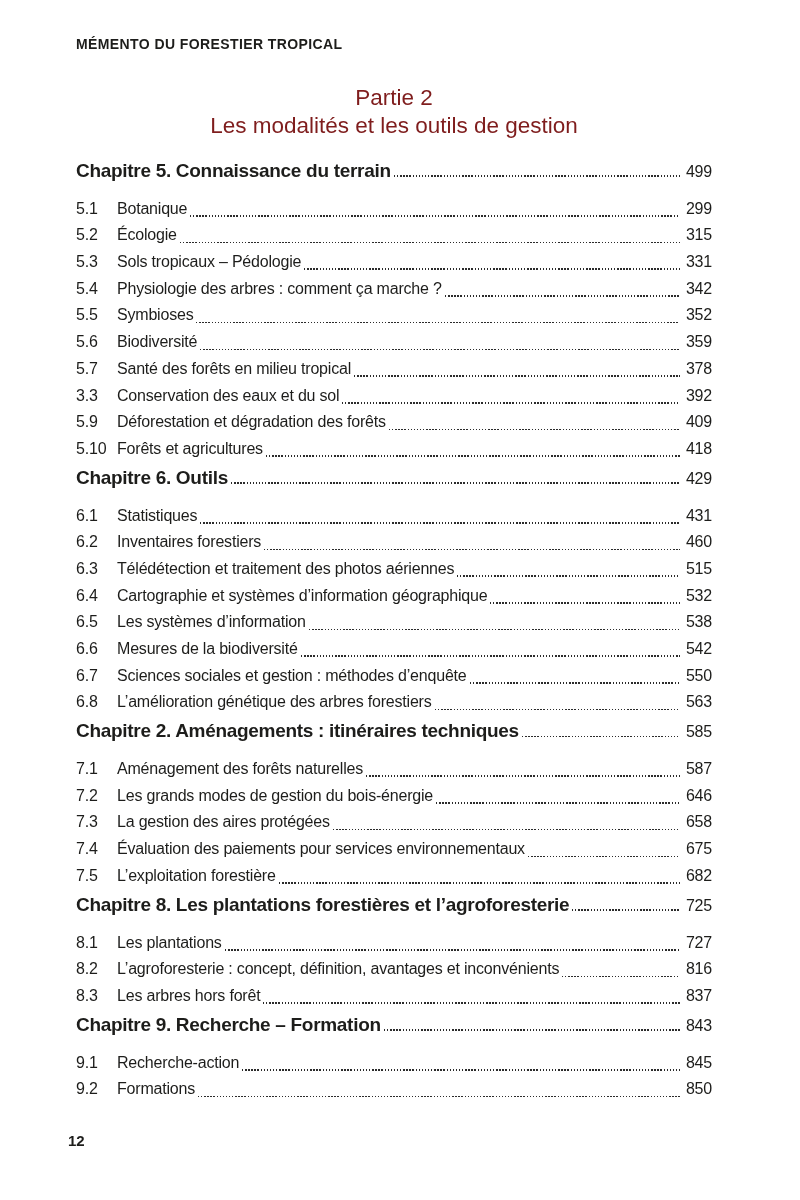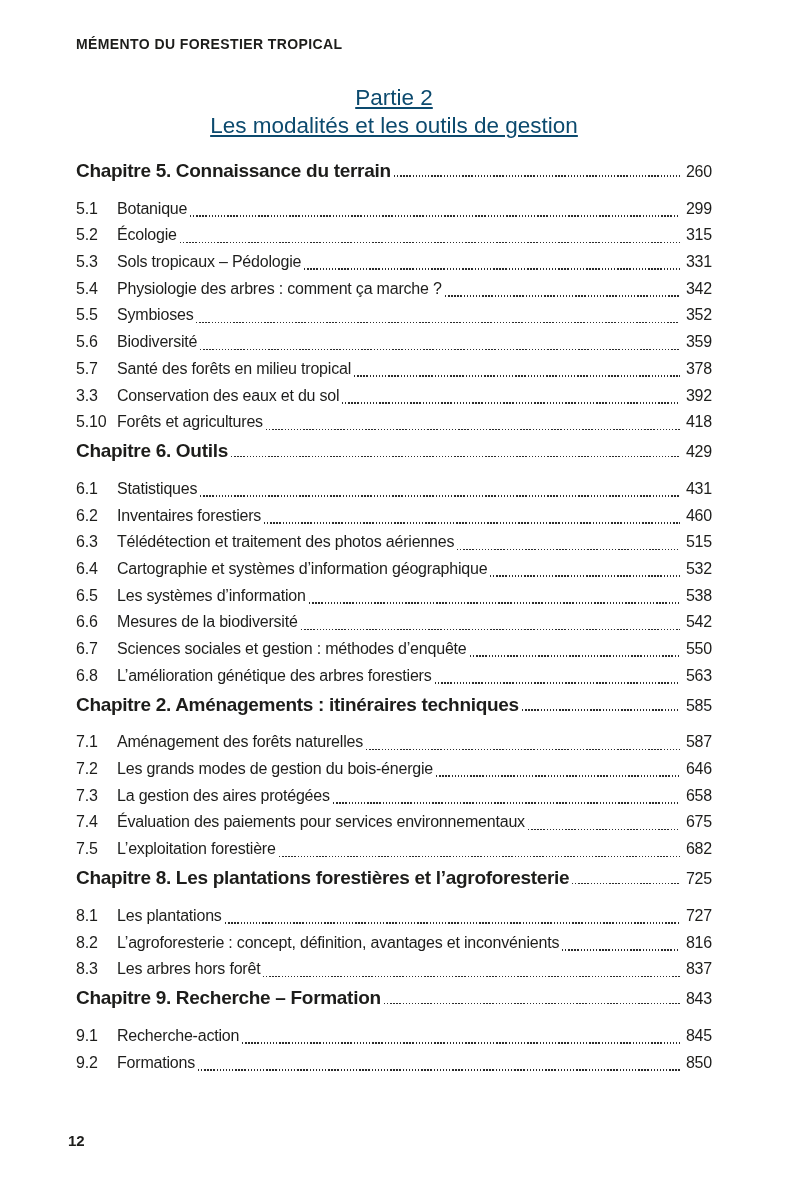--- a/index.html
+++ b/index.html
@@ -15,23 +15,22 @@
   }
   .running-header{
     font-size:14px;
     font-weight:700;
     letter-spacing:0.4px;
     color:#1d1d1b;
   }
   .part-title{
     margin-top:32px;
     text-align:center;
-    color:#0c4a6e;
+    color:#7f1d1d;
     line-height:28px;
-    text-decoration:underline;
   }
   .part-title .line1{font-size:22.5px;}
   .part-title .line2{font-size:22.5px;}
   .toc{margin-top:20px;}
   .chap-row{
     display:flex;
     align-items:baseline;
     height:31px;
     margin-top:9px;
   }
@@ -89,21 +88,21 @@
   <div class="part-title">
     <div class="line1">Partie 2</div>
     <div class="line2">Les modalités et les outils de gestion</div>
   </div>
 
   <div class="toc">
 
     <div class="chap-row first">
       <span class="chap-label">Chapitre 5. Connaissance du terrain</span>
       <span class="leader"></span>
-      <span class="pgnum">260</span>
+      <span class="pgnum">499</span>
     </div>
     <div class="sec-row">
       <span class="sec-num">5.1</span>
       <span class="sec-title">Botanique</span>
       <span class="leader"></span>
       <span class="pgnum">299</span>
     </div>
     <div class="sec-row">
       <span class="sec-num">5.2</span>
       <span class="sec-title">Écologie</span>
@@ -140,20 +139,26 @@
       <span class="leader"></span>
       <span class="pgnum">378</span>
     </div>
     <div class="sec-row">
       <span class="sec-num">3.3</span>
       <span class="sec-title">Conservation des eaux et du sol</span>
       <span class="leader"></span>
       <span class="pgnum">392</span>
     </div>
     <div class="sec-row">
+      <span class="sec-num">5.9</span>
+      <span class="sec-title">Déforestation et dégradation des forêts</span>
+      <span class="leader"></span>
+      <span class="pgnum">409</span>
+    </div>
+    <div class="sec-row">
       <span class="sec-num">5.10</span>
       <span class="sec-title">Forêts et agricultures</span>
       <span class="leader"></span>
       <span class="pgnum">418</span>
     </div>
 
     <div class="chap-row">
       <span class="chap-label">Chapitre 6. Outils</span>
       <span class="leader"></span>
       <span class="pgnum">429</span>

